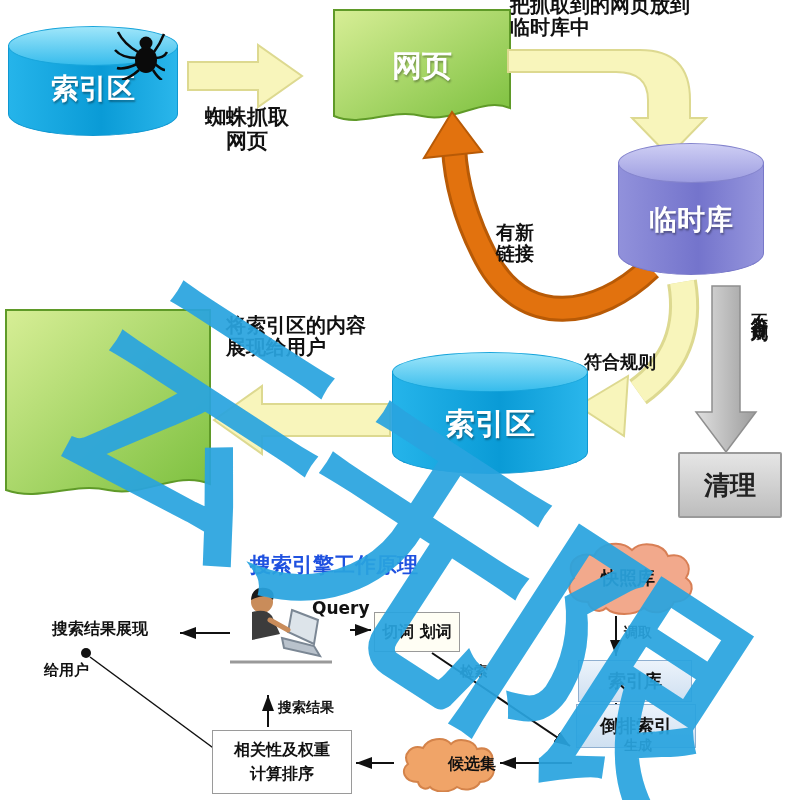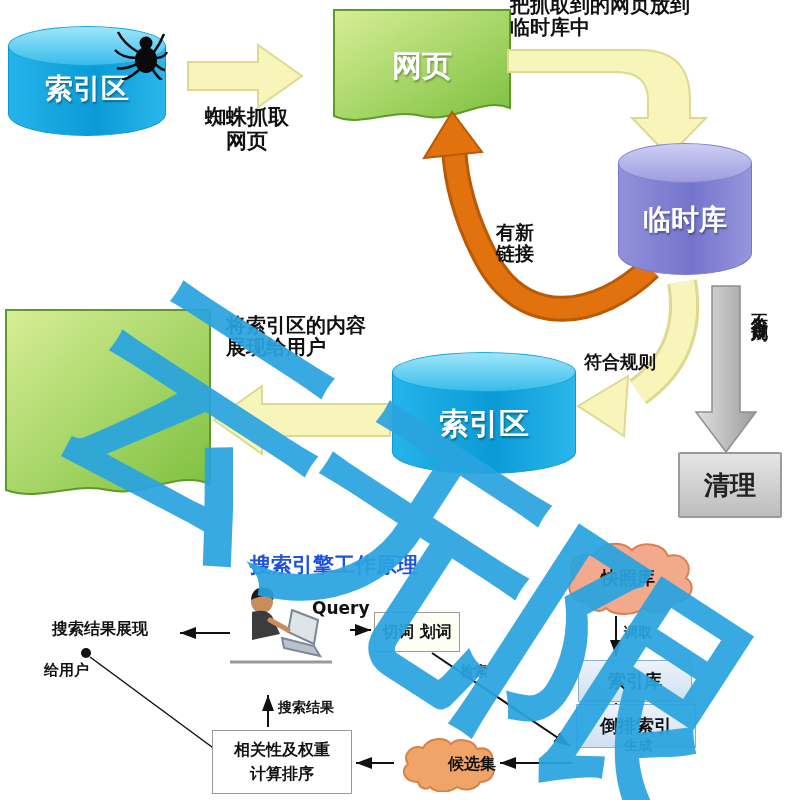--- a/index.html
+++ b/index.html
@@ -1,20 +1,20 @@
 <!DOCTYPE html>
 <html><head>
 <meta charset="utf-8">
 <style>
   html,body{margin:0;padding:0;background:#fff;}
   .stage{position:relative;width:800px;height:800px;overflow:hidden;background:#fff;
          font-family:"DejaVu Sans","Liberation Sans",sans-serif;}
   .abs{position:absolute;}
   
-  .cyl{position:absolute;z-index:10;}
+  .cyl{position:absolute;z-index:10;padding-left:12px;}
   .cyl .ctop{position:absolute;left:0;right:0;top:0;height:38px;border-radius:50%;z-index:2;}
   .cyl .cbody{position:absolute;left:0;right:0;top:19px;bottom:0;
               border-radius:0 0 50% 50% / 0 0 22px 22px;}
   .cyl .clbl{position:absolute;left:0;right:0;text-align:center;color:#fff;font-weight:bold;
              z-index:3;text-shadow:1px 2px 2px rgba(0,0,0,.35);}
   .cyl-cyan .ctop{background:linear-gradient(180deg,#9FE6FA,#37BCEC);border:1px solid #18A5DB;}
   .cyl-cyan .cbody{background:linear-gradient(90deg,#25B4EA,#0A9BD6 55%,#2AB6EB);
                    border:1px solid #0F97D1;border-top:none;}
   .cyl-purple .ctop{background:linear-gradient(180deg,#CECEF4,#9D9DE1);border:1px solid #8484CD;}
   .cyl-purple .cbody{background:linear-gradient(90deg,#9191DB,#7474CC 55%,#9696DD);

